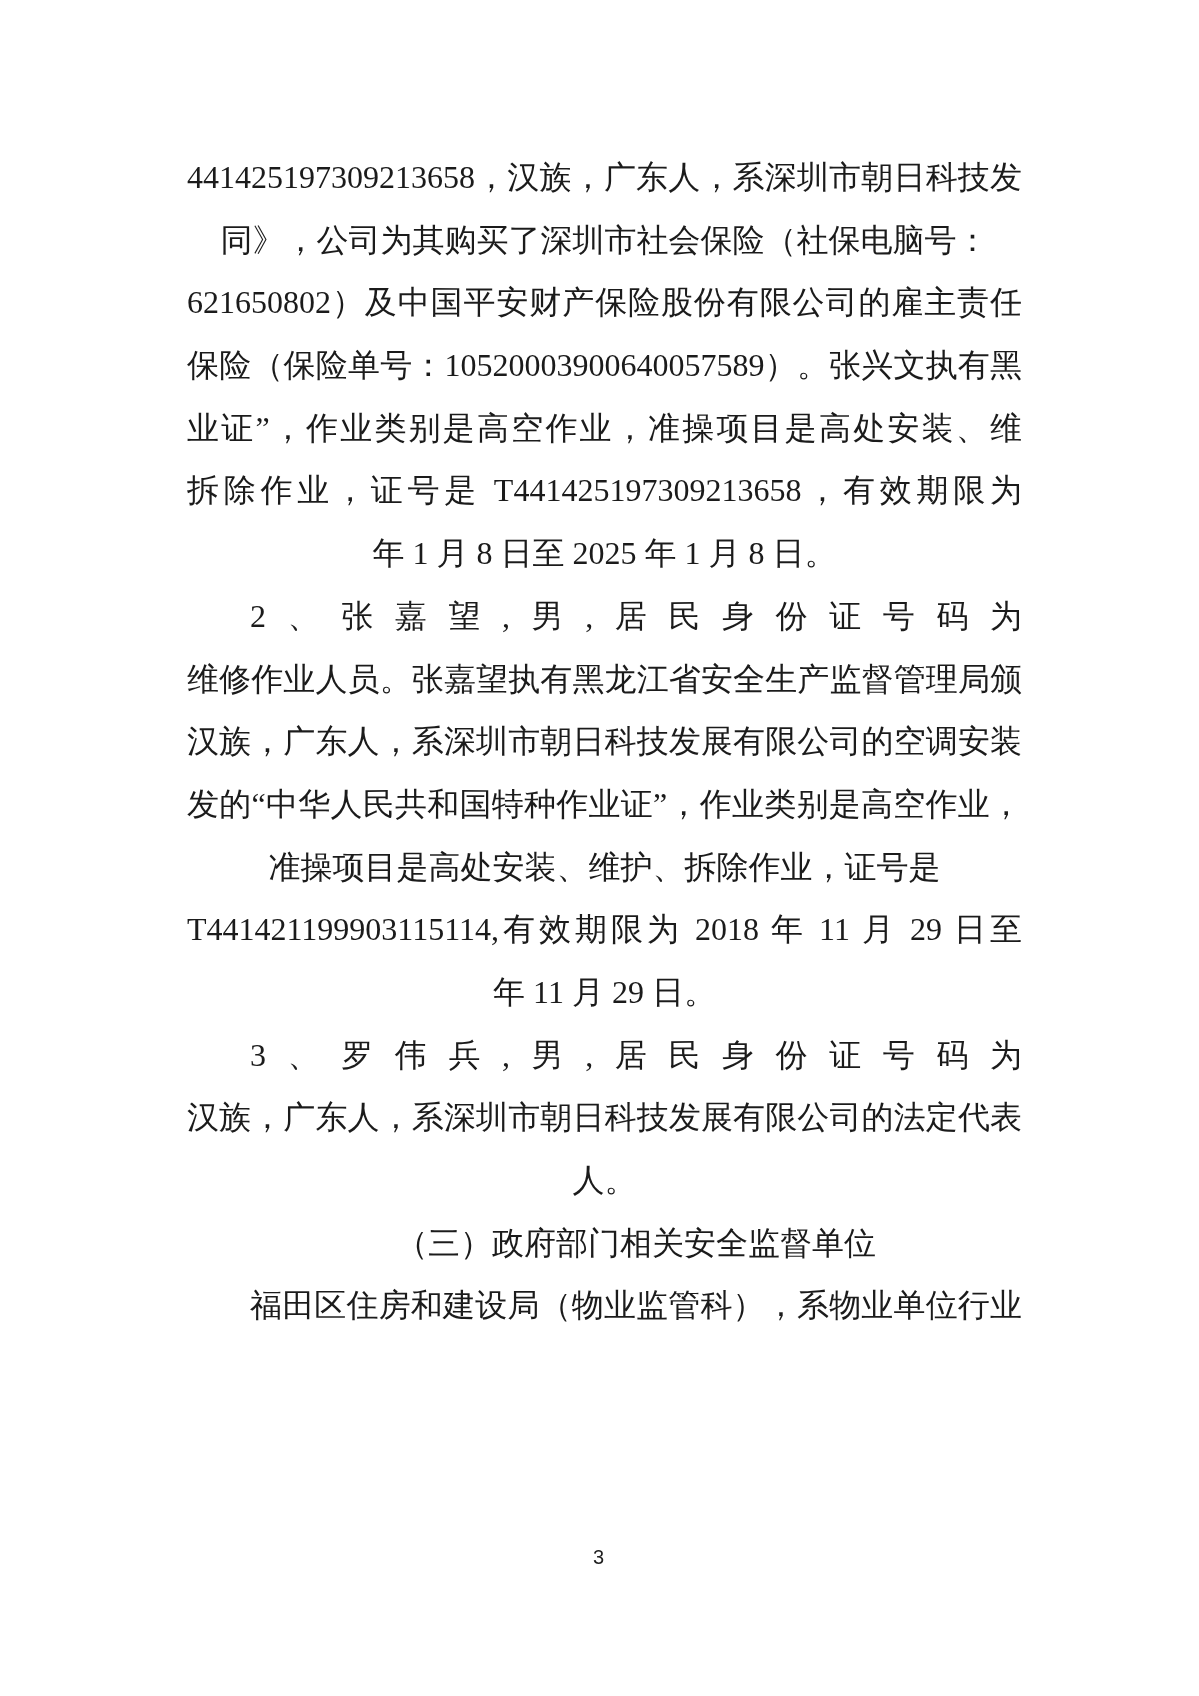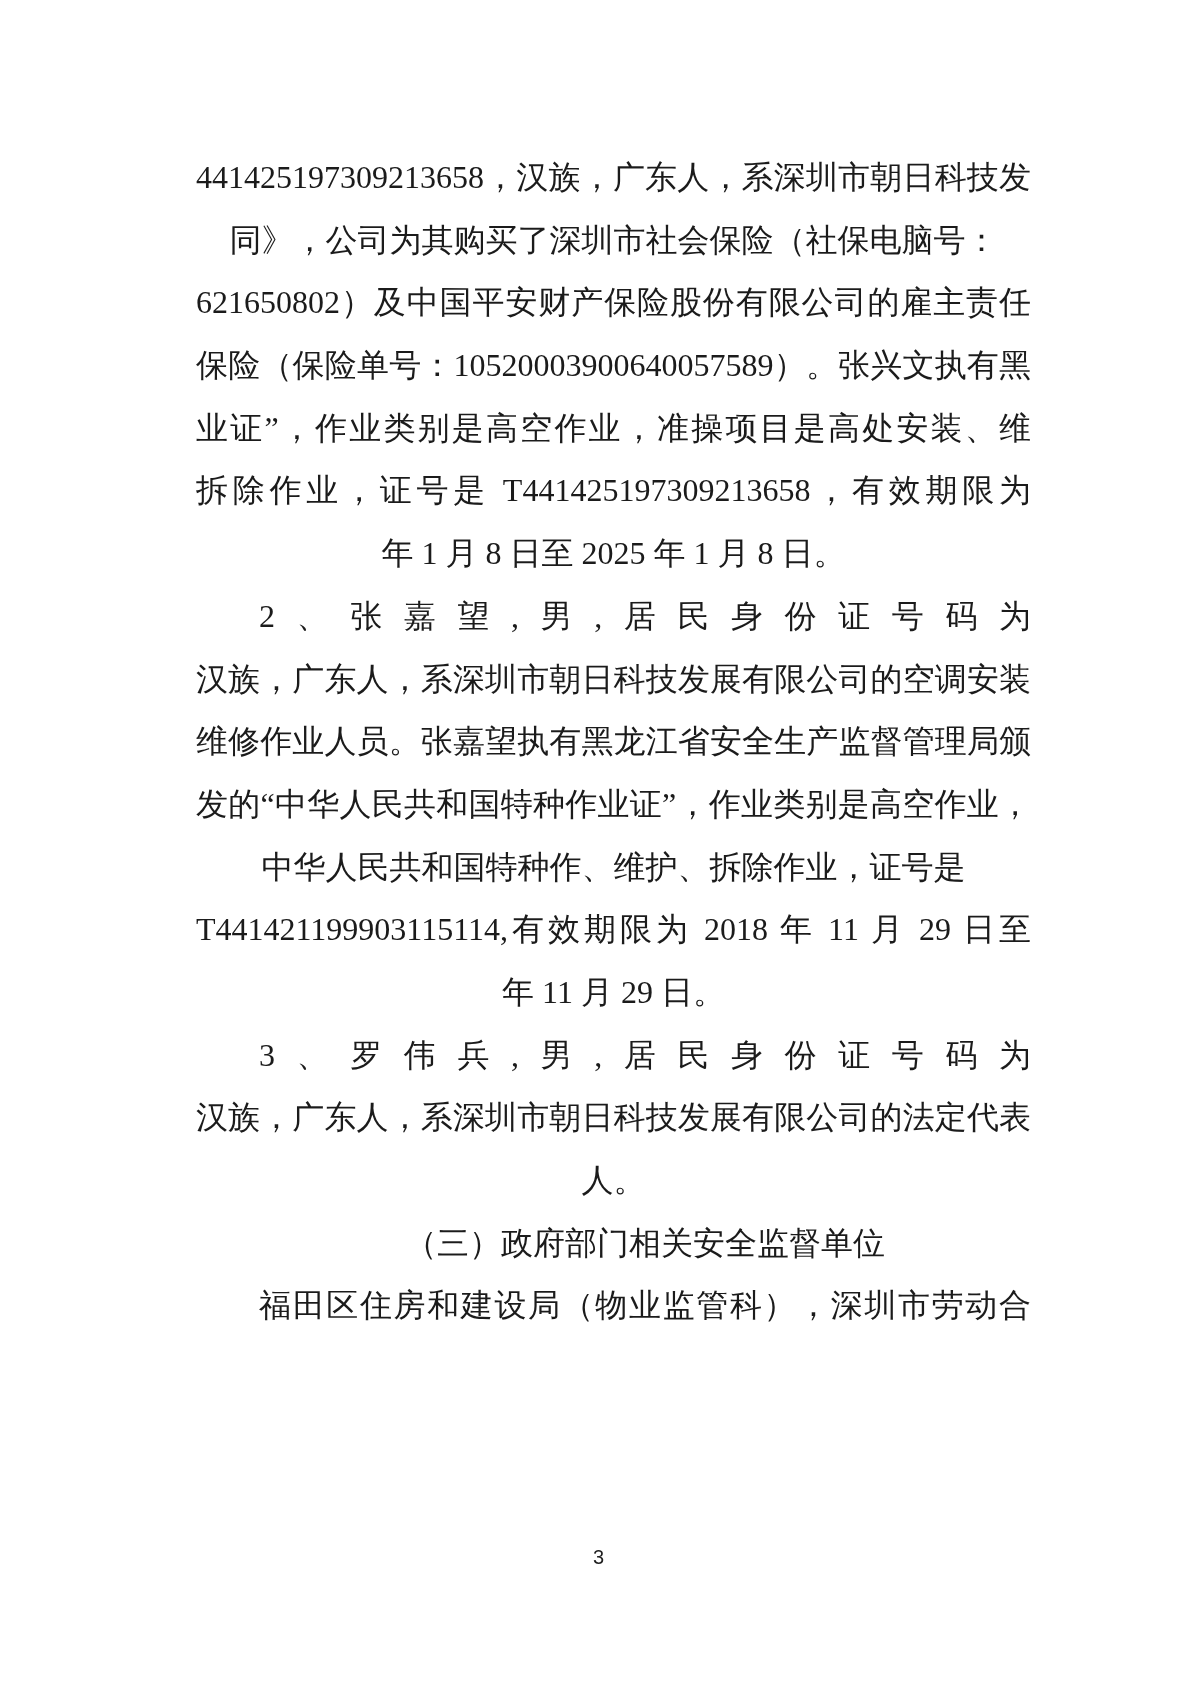--- a/index.html
+++ b/index.html
@@ -9,21 +9,21 @@
   }
   .page {
     position: relative;
     width: 1199px;
     height: 1696px;
     background: #ffffff;
     overflow: hidden;
   }
   .text-block {
     position: absolute;
-    left: 196px;
+    left: 187px;
     top: 146px;
     width: 835px;
     font-family: "Liberation Serif", "DejaVu Serif", serif;
     font-size: 32px;
     color: #1b1b1b;
     font-weight: 400;
   }
   .line {
     height: 62.7px;
     line-height: 62.7px;
@@ -60,26 +60,26 @@
 <div class="page">
   <div class="text-block">
     <div class="line j">441425197309213658，汉族，广东人，系深圳市朝日科技发</div>
     <div class="line">同》，公司为其购买了深圳市社会保险（社保电脑号：</div>
     <div class="line j">621650802）及中国平安财产保险股份有限公司的雇主责任</div>
     <div class="line j">保险（保险单号：10520003900640057589）。张兴文执有黑</div>
     <div class="line j">业证”，作业类别是高空作业，准操项目是高处安装、维护、</div>
     <div class="line j">拆除作业，证号是 T441425197309213658，有效期限为 2019</div>
     <div class="line">年 1 月 8 日至 2025 年 1 月 8 日。</div>
     <div class="line j ind">2、张嘉望,男,居民身份证号码为 441421199903115114，</div>
+    <div class="line j">维修作业人员。张嘉望执有黑龙江省安全生产监督管理局颁</div>
     <div class="line j">汉族，广东人，系深圳市朝日科技发展有限公司的空调安装</div>
-    <div class="line j">维修作业人员。张嘉望执有黑龙江省安全生产监督管理局颁</div>
     <div class="line j">发的“中华人民共和国特种作业证”，作业类别是高空作业，</div>
-    <div class="line">中华人民共和国特种作、维护、拆除作业，证号是</div>
+    <div class="line">准操项目是高处安装、维护、拆除作业，证号是</div>
     <div class="line j">T441421199903115114,有效期限为 2018 年 11 月 29 日至 2024</div>
     <div class="line">年 11 月 29 日。</div>
     <div class="line j ind">3、罗伟兵,男,居民身份证号码为 441425196606063612，</div>
     <div class="line j">汉族，广东人，系深圳市朝日科技发展有限公司的法定代表</div>
     <div class="line">人。</div>
     <div class="line ind">（三）政府部门相关安全监督单位</div>
-    <div class="line j ind">福田区住房和建设局（物业监管科），深圳市劳动合</div>
+    <div class="line j ind">福田区住房和建设局（物业监管科），系物业单位行业</div>
   </div>
   <div class="page-number">3</div>
 </div>
 
 </body></html>

